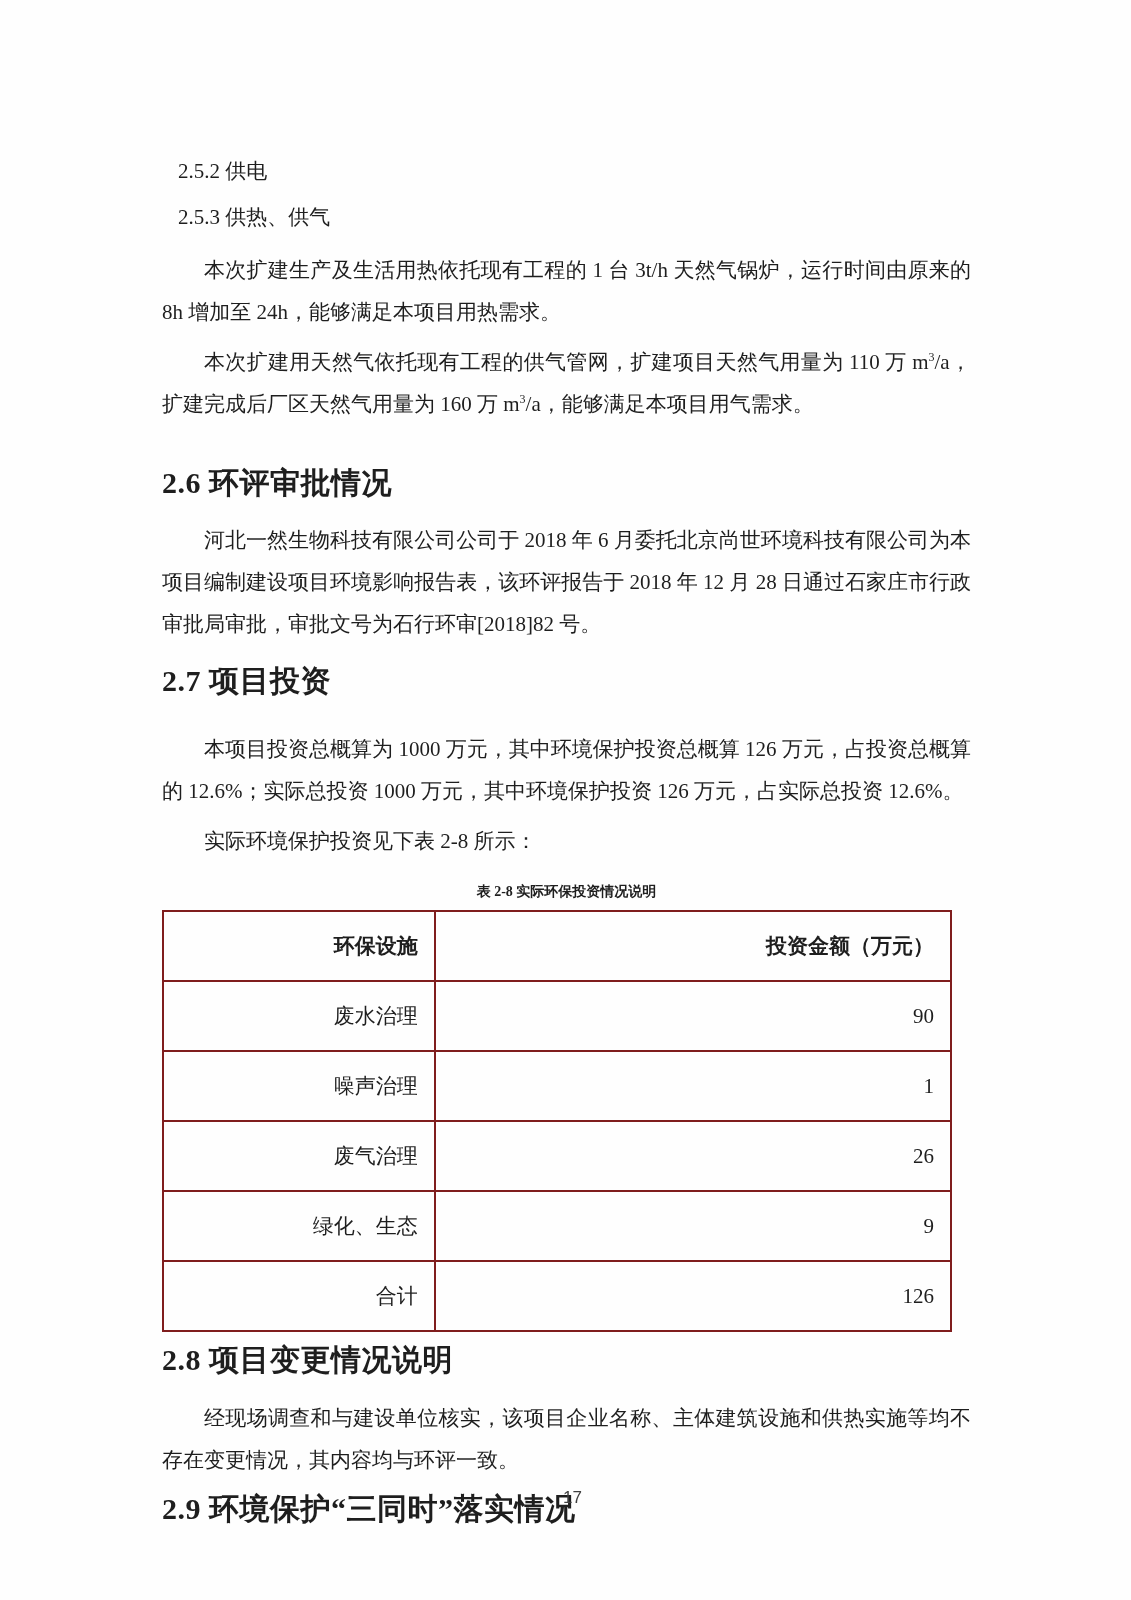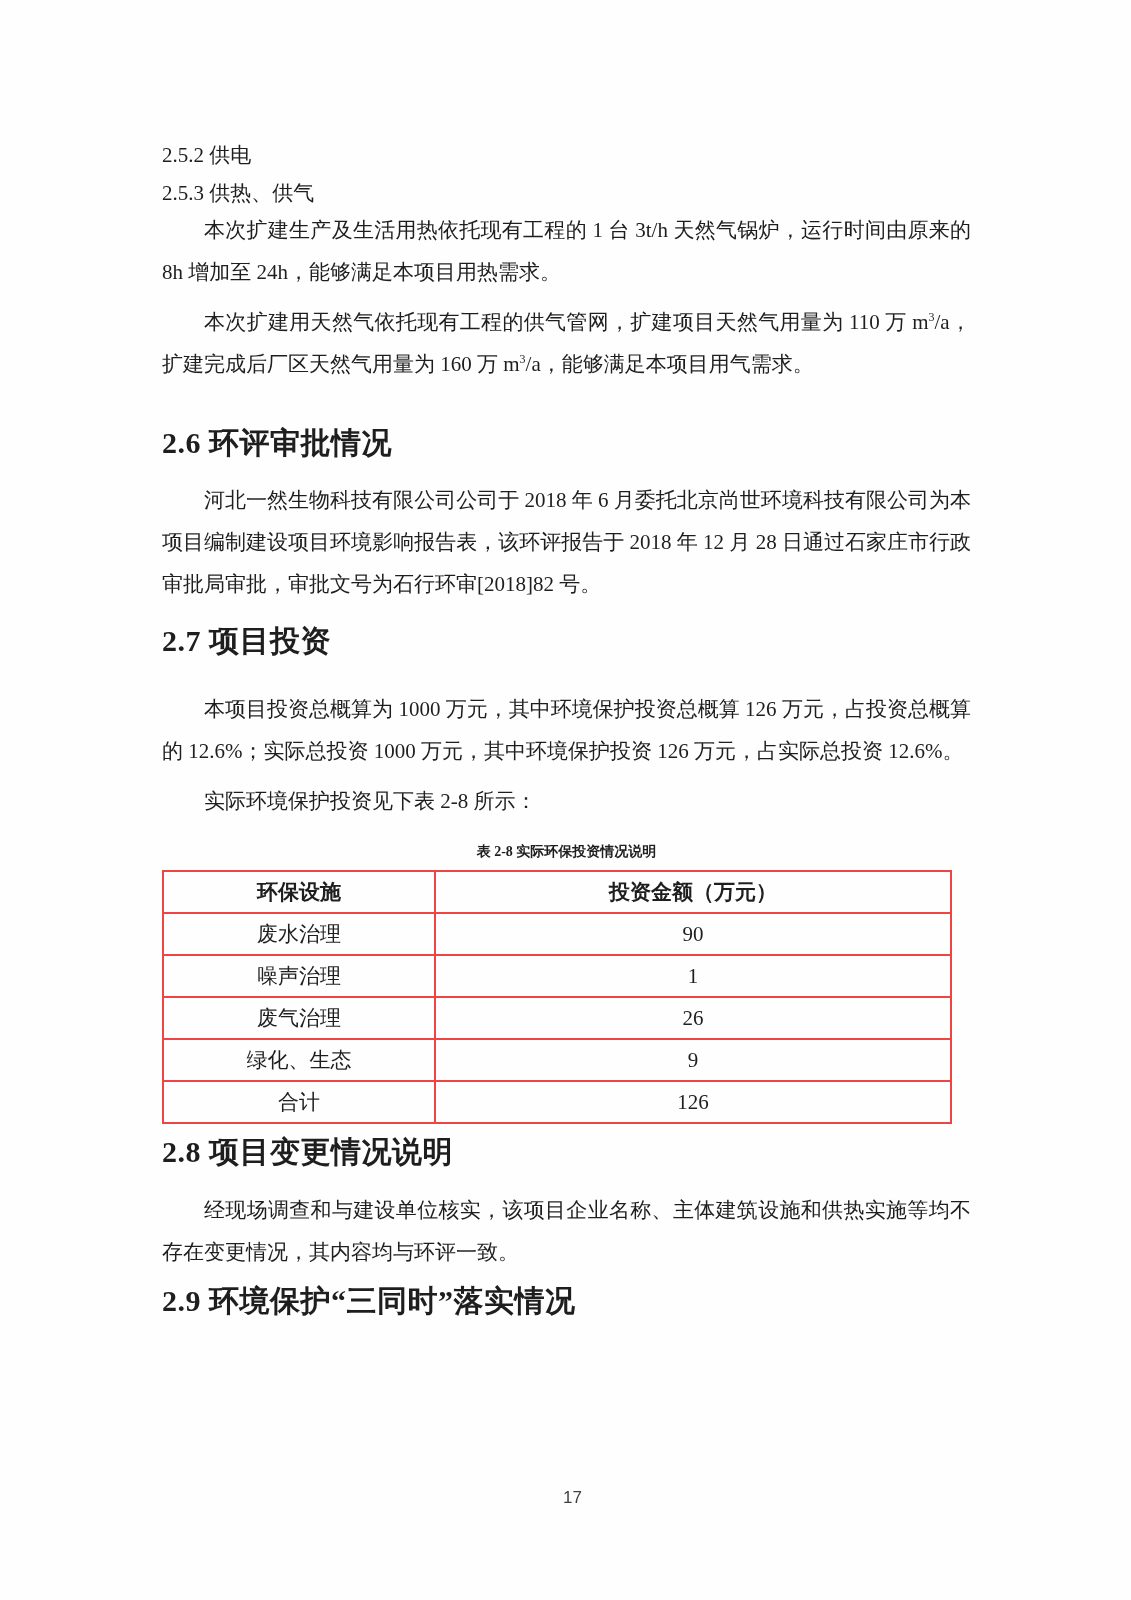--- a/index.html
+++ b/index.html
@@ -16,21 +16,21 @@
     padding: 140px 160px 0 162px;
     font-family: "Liberation Serif", "DejaVu Serif", serif;
     color: #1e1e1e;
     overflow: hidden;
   }
   
   .subheading {
     font-size: 21px;
     font-weight: normal;
     line-height: 1.45;
-    margin: 0;
+    margin: 16px;
     text-indent: 0;
   }
   
   .heading {
     font-size: 30px;
     font-weight: 700;
     line-height: 1.35;
     margin: 0;
     letter-spacing: 0.5px;
   }
@@ -59,25 +59,25 @@
     line-height: 1.4;
   }
   table.invest-table {
     width: 790px;
     margin-top: 9px;
     border-collapse: collapse;
     table-layout: fixed;
   }
   table.invest-table th,
   table.invest-table td {
-    border: 2px solid #ef4444;
+    border: 2px solid #7f1d1d;
     height: 36px;
-    text-align: center;
+    text-align: right;
     vertical-align: middle;
-    padding: 2px;
+    padding: 16px;
   }
   table.invest-table th {
     font-size: 21px;
     font-weight: 700;
   }
   table.invest-table td {
     font-size: 21px;
     font-weight: normal;
   }
   .col-facility { width: 34.5%; }

